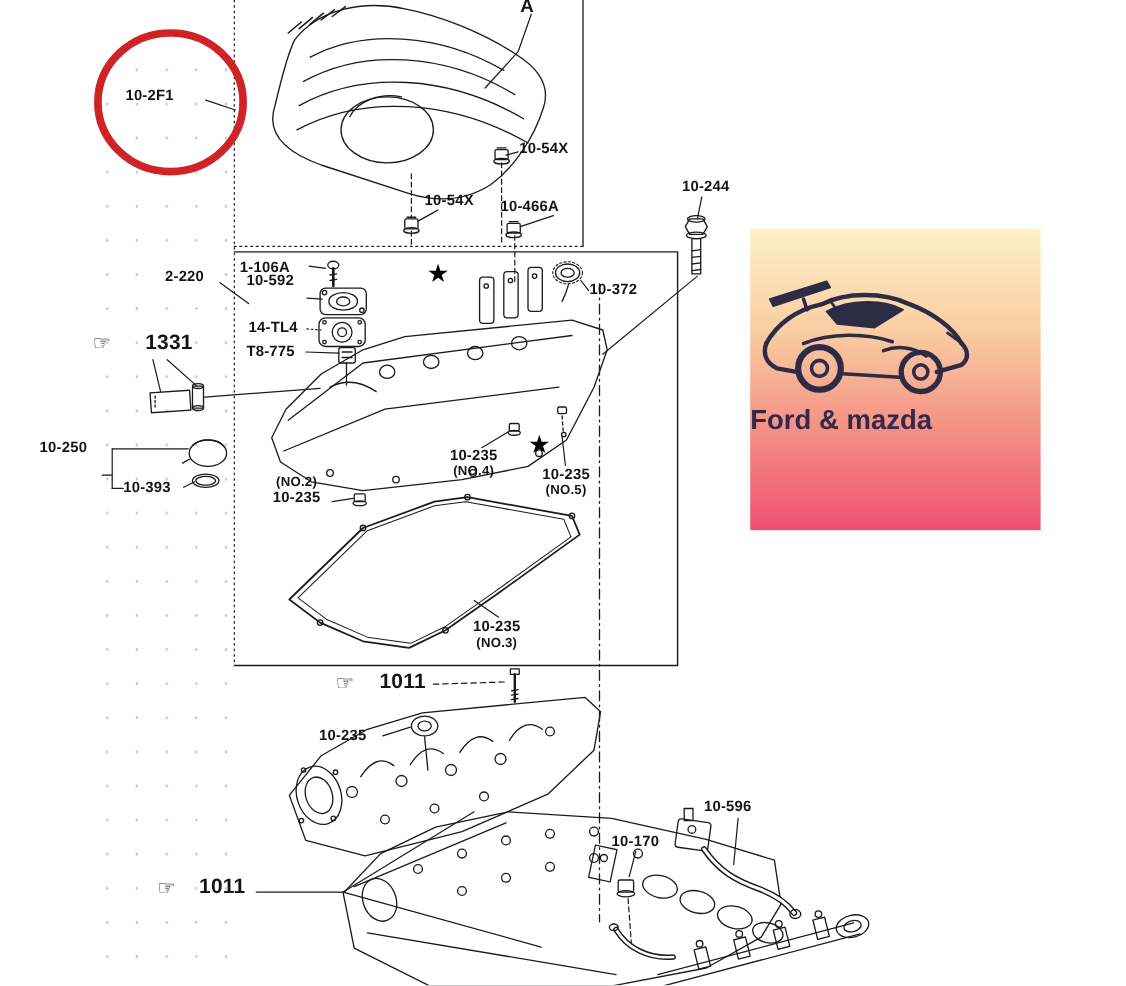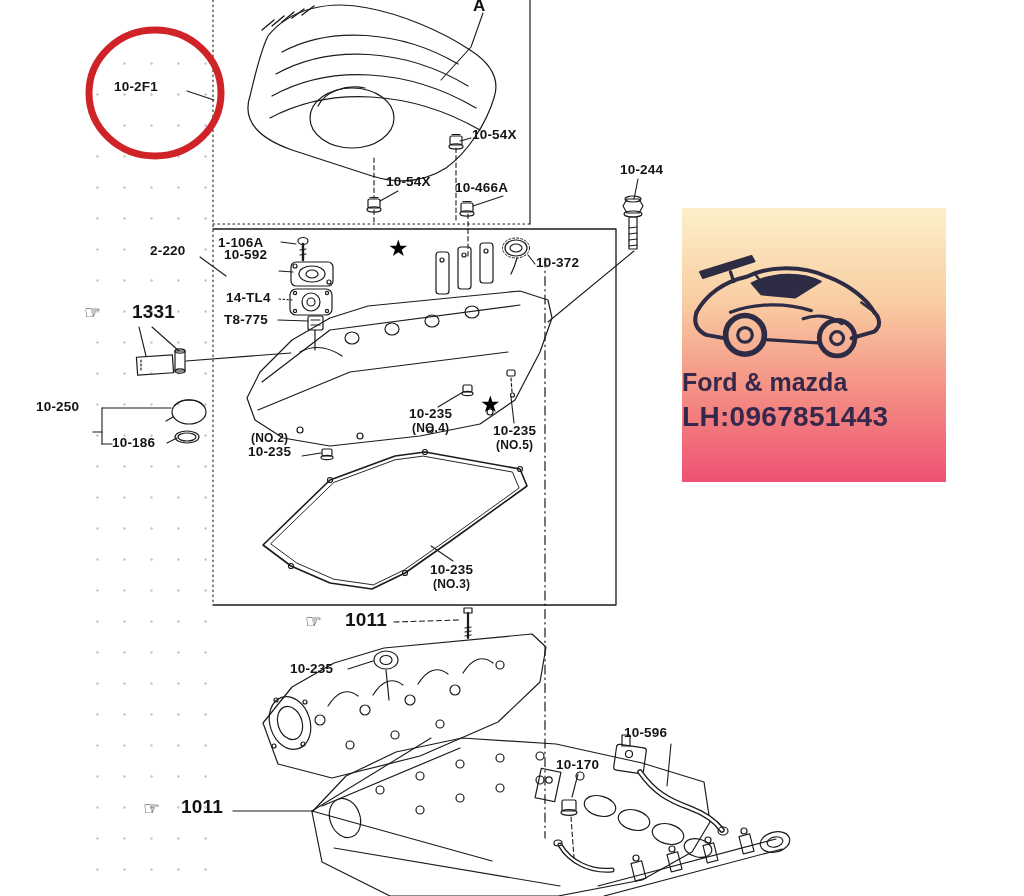--- a/index.html
+++ b/index.html
@@ -326,21 +326,21 @@
     <div class="lbl" style="left:455px;top:181px">10-466A</div>
     <div class="lbl" style="left:620px;top:163px">10-244</div>
     <div class="lbl" style="left:150px;top:244px">2-220</div>
     <div class="lbl" style="left:218px;top:236px">1-106A</div>
     <div class="lbl" style="left:224px;top:248px">10-592</div>
     <div class="lbl" style="left:226px;top:291px">14-TL4</div>
     <div class="lbl" style="left:224px;top:313px">T8-775</div>
     <div class="lbl" style="left:536px;top:256px">10-372</div>
     <div class="lbl big" style="left:132px;top:302px">1331</div>
     <div class="lbl" style="left:36px;top:400px">10-250</div>
-    <div class="lbl" style="left:112px;top:436px">10-186</div>
+    <div class="lbl" style="left:112px;top:436px">10-393</div>
 
     <div class="lbl two" style="left:248px;top:432px">
       <span class="note">(NO.2)</span>
       <span>10-235</span>
     </div>
     <div class="lbl two" style="left:409px;top:407px">
       <span>10-235</span>
       <span class="note">(NO.4)</span>
     </div>
     <div class="lbl two" style="left:493px;top:424px">
@@ -348,21 +348,21 @@
       <span class="note">(NO.5)</span>
     </div>
     <div class="lbl two" style="left:430px;top:563px">
       <span>10-235</span>
       <span class="note">(NO.3)</span>
     </div>
 
     <div class="lbl big" style="left:345px;top:610px">1011</div>
     <div class="lbl" style="left:290px;top:662px">10-235</div>
     <div class="lbl big" style="left:181px;top:797px">1011</div>
-    <div class="lbl" style="left:624px;top:726px">10-596</div>
+    <div class="lbl" style="left:640px;top:726px">10-596</div>
     <div class="lbl" style="left:556px;top:758px">10-170</div>
 
     <span class="star" style="left:388px;top:237px">★</span>
     <span class="star" style="left:480px;top:393px">★</span>
 
     <span class="refico" style="left:84px;top:303px">☞</span>
     <span class="refico" style="left:305px;top:612px">☞</span>
     <span class="refico" style="left:143px;top:799px">☞</span>
   </div>
 
@@ -378,16 +378,15 @@
       <circle cx="78" cy="112" r="24" stroke-width="7"></circle>
       <circle cx="78" cy="112" r="9" stroke-width="4"></circle>
       <circle cx="192" cy="116" r="22" stroke-width="6"></circle>
       <circle cx="192" cy="116" r="8" stroke-width="4"></circle>
       <line x1="104" y1="118" x2="168" y2="122" stroke-width="4"></line>
       <path d="M150,92 C166,86 184,88 198,98" stroke-width="4"></path>
       <line x1="222" y1="72" x2="238" y2="84" stroke-width="3"></line>
       <line x1="96" y1="44" x2="90" y2="36" stroke-width="3"></line>
     </svg>
     <div class="l1">Ford &amp; mazda</div>
-    <div class="l2">LH:0967851443</div>
   </div>
 
 </div>
 
 </body></html>

